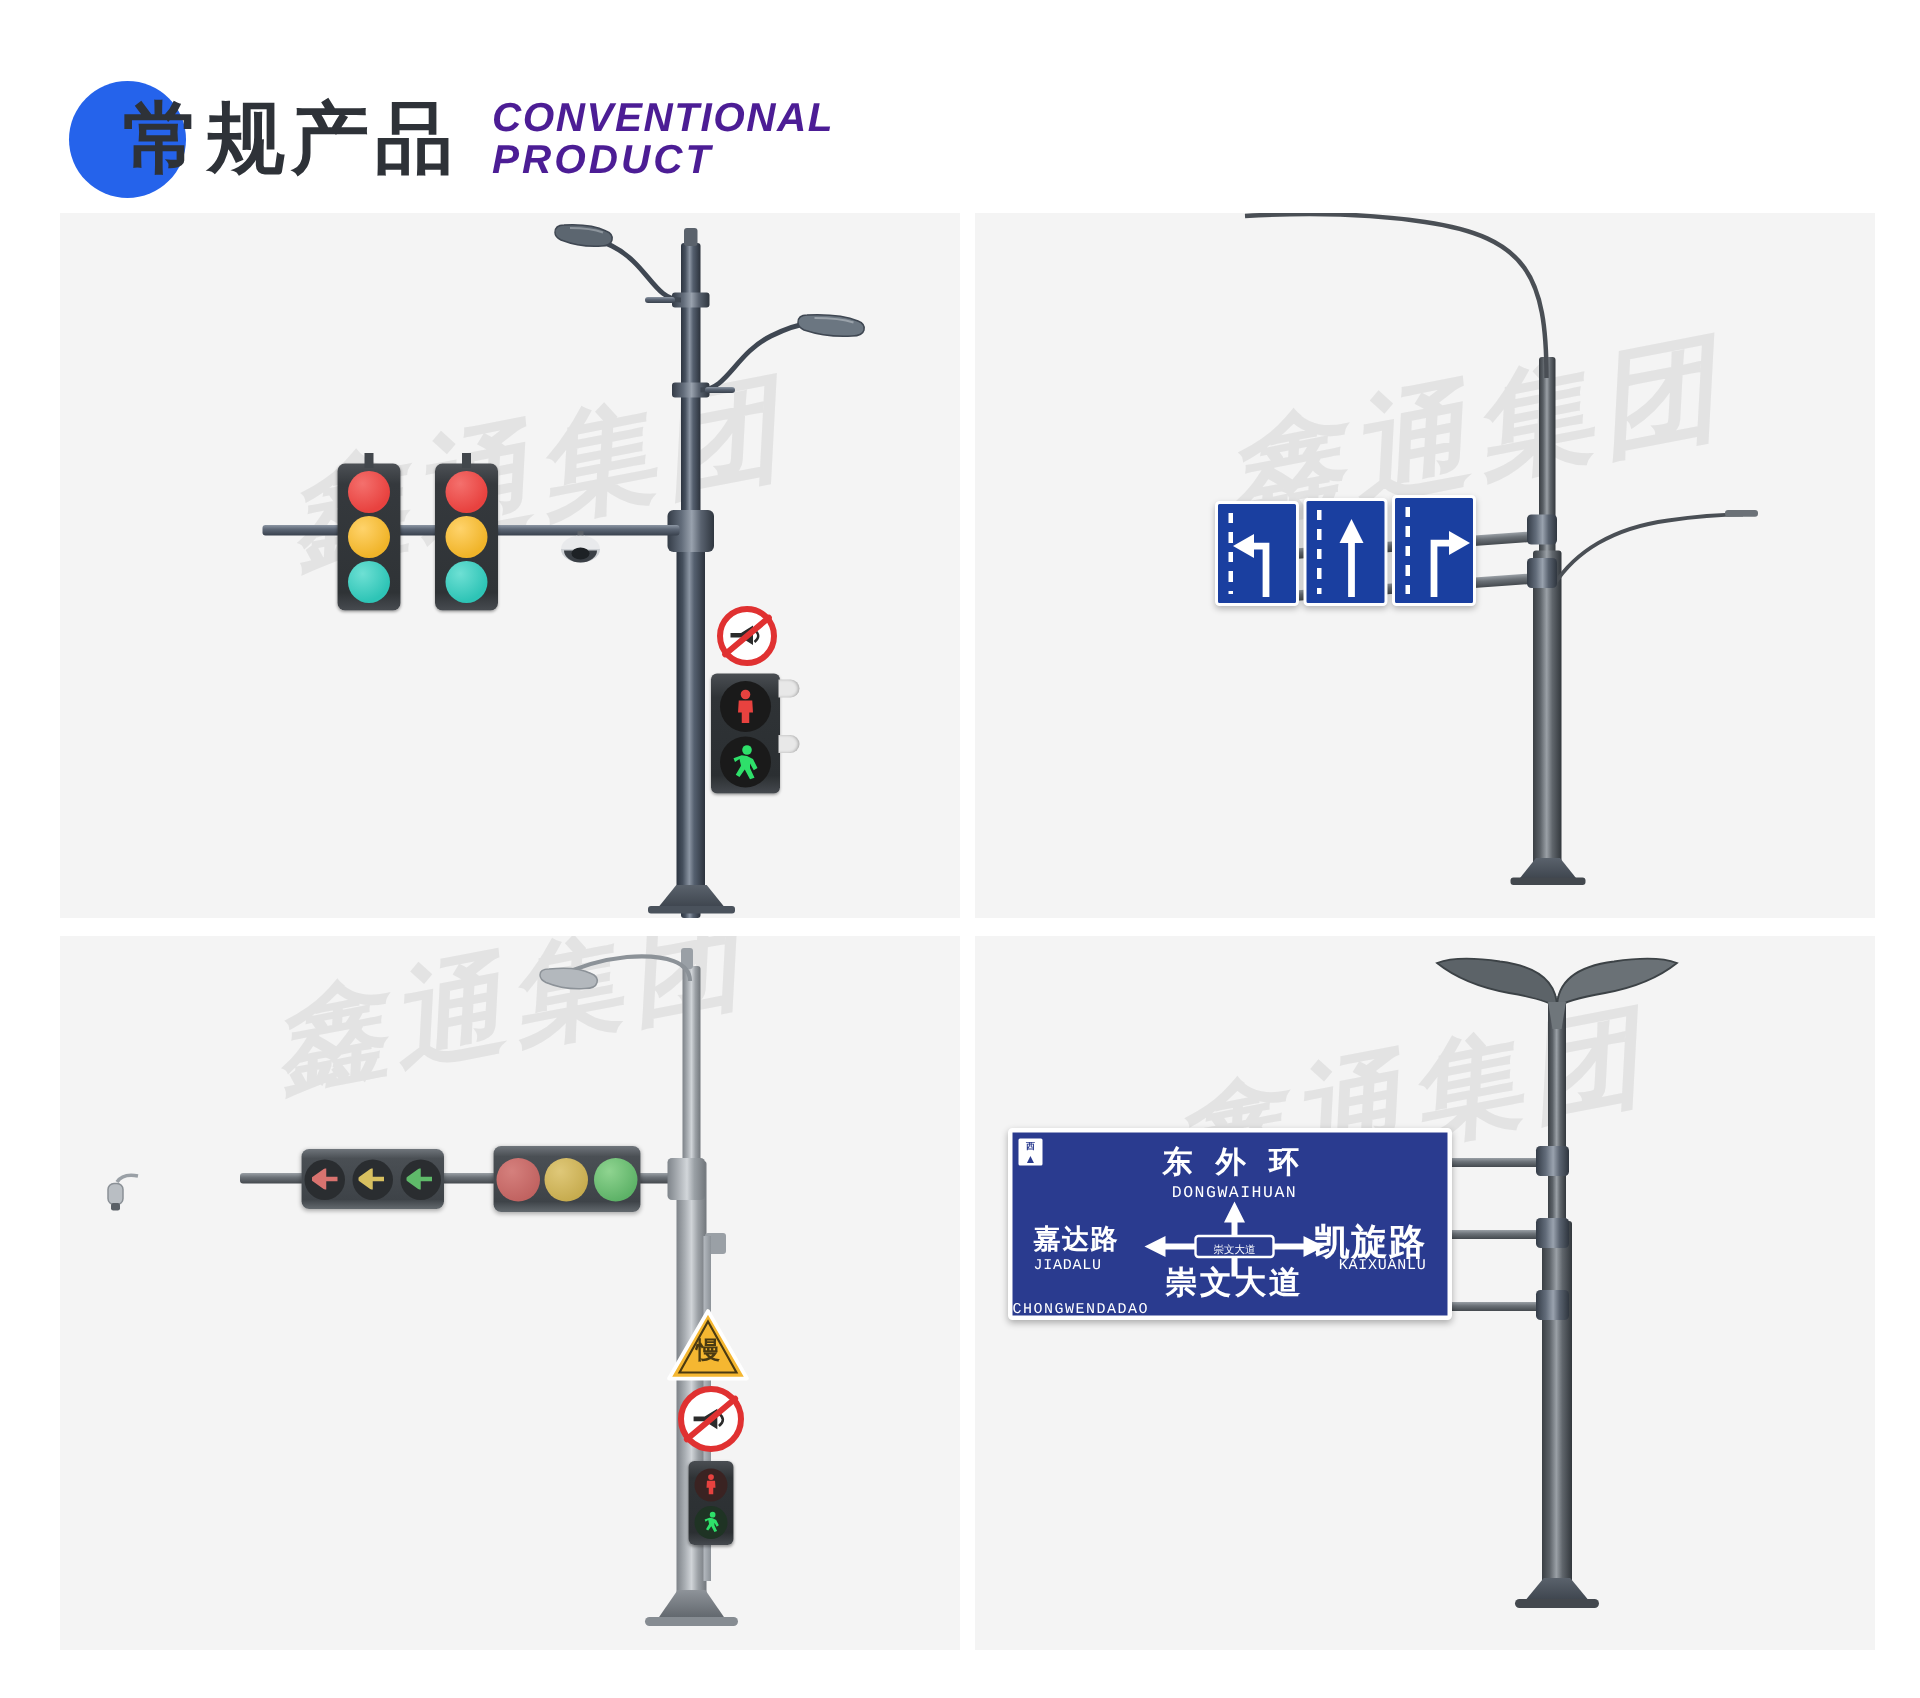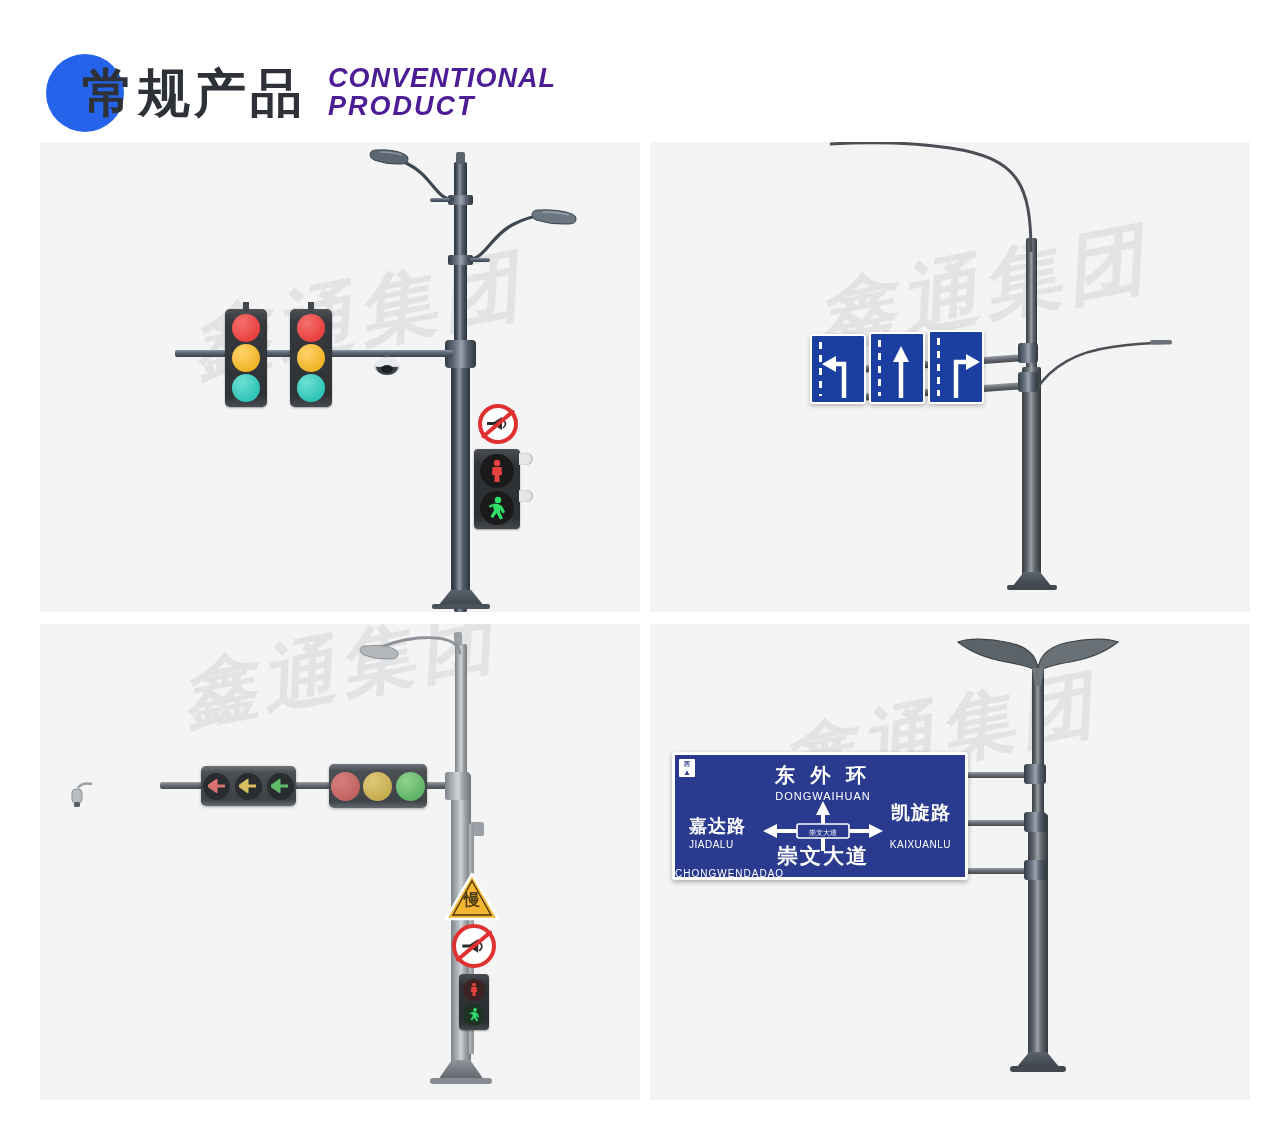--- a/index.html
+++ b/index.html
@@ -70,21 +70,21 @@
   .nohorn .slash{position:absolute;width:42px;height:4px;background:#e03131;transform:rotate(-40deg);border-radius:2px;}
   .lane-sign{position:absolute;background:#1a3fa0;border:2px solid #fff;border-radius:3px;
              box-shadow:0 2px 4px rgba(0,0,0,.25);box-sizing:border-box;}
   .lane-dash{position:absolute;left:7px;top:6px;bottom:6px;width:3px;
              background:repeating-linear-gradient(180deg,#fff 0 7px,transparent 7px 13px);}
 
   
   .board{position:absolute;background:#2a3b8f;border:3px solid #fff;border-radius:3px;
          box-shadow:0 2px 5px rgba(0,0,0,.3);box-sizing:border-box;color:#fff;}
   .board-cn{font-weight:700;line-height:1;white-space:nowrap;}
-  .board-en{line-height:1;white-space:nowrap;}
+  .board-en{line-height:1;white-space:nowrap;font-family:Liberation Mono, monospace;}
   .north-badge{position:absolute;left:4px;top:4px;width:16px;height:18px;background:#fff;
                border-radius:1px;display:flex;flex-direction:column;align-items:center;
                justify-content:center;color:#2a3b8f;font-size:6px;font-weight:700;}
 
   .camera-dome{position:absolute;}
 </style>
 </head>
 <body>
 
 <div class="header">
@@ -333,21 +333,21 @@
         <span>西</span>
         <span style="font-size:8px;line-height:1;">▲</span>
       </div>
 
       <div class="board-cn" style="position:absolute;left:0;top:10px;width:296px;text-align:center;font-size:20px;letter-spacing:5px;">东 外 环</div>
       <div class="board-en" style="position:absolute;left:0;top:36px;width:296px;text-align:center;font-size:11px;letter-spacing:1px;">DONGWAIHUAN</div>
 
       <div class="board-cn" style="position:absolute;left:14px;top:62px;font-size:18px;letter-spacing:1px;">嘉达路</div>
       <div class="board-en" style="position:absolute;left:14px;top:85px;font-size:10px;letter-spacing:.5px;">JIADALU</div>
 
-      <div class="board-cn" style="position:absolute;right:14px;top:48px;font-size:19px;letter-spacing:1px;">凯旋路</div>
+      <div class="board-cn" style="position:absolute;right:14px;top:62px;font-size:24px;letter-spacing:1px;">凯旋路</div>
       <div class="board-en" style="position:absolute;right:14px;top:85px;font-size:10px;letter-spacing:.5px;">KAIXUANLU</div>
 
       <div class="board-cn" style="position:absolute;left:0;top:90px;width:296px;text-align:center;font-size:21px;letter-spacing:2px;">崇文大道</div>
       <div class="board-en" style="position:absolute;left:0;top:114px;width:296px;text-align:left;font-size:10px;letter-spacing:1px;">CHONGWENDADAO</div>
 
       <svg width="140" height="56" style="position:absolute;left:78px;top:44px;">
         <path d="M70,52 L70,14" stroke="#fff" stroke-width="4" fill="none"></path>
         <path d="M63,16 L77,16 L70,2 Z" fill="#fff"></path>
         <path d="M22,32 L118,32" stroke="#fff" stroke-width="4" fill="none"></path>
         <path d="M24,25 L24,39 L10,32 Z" fill="#fff"></path>

